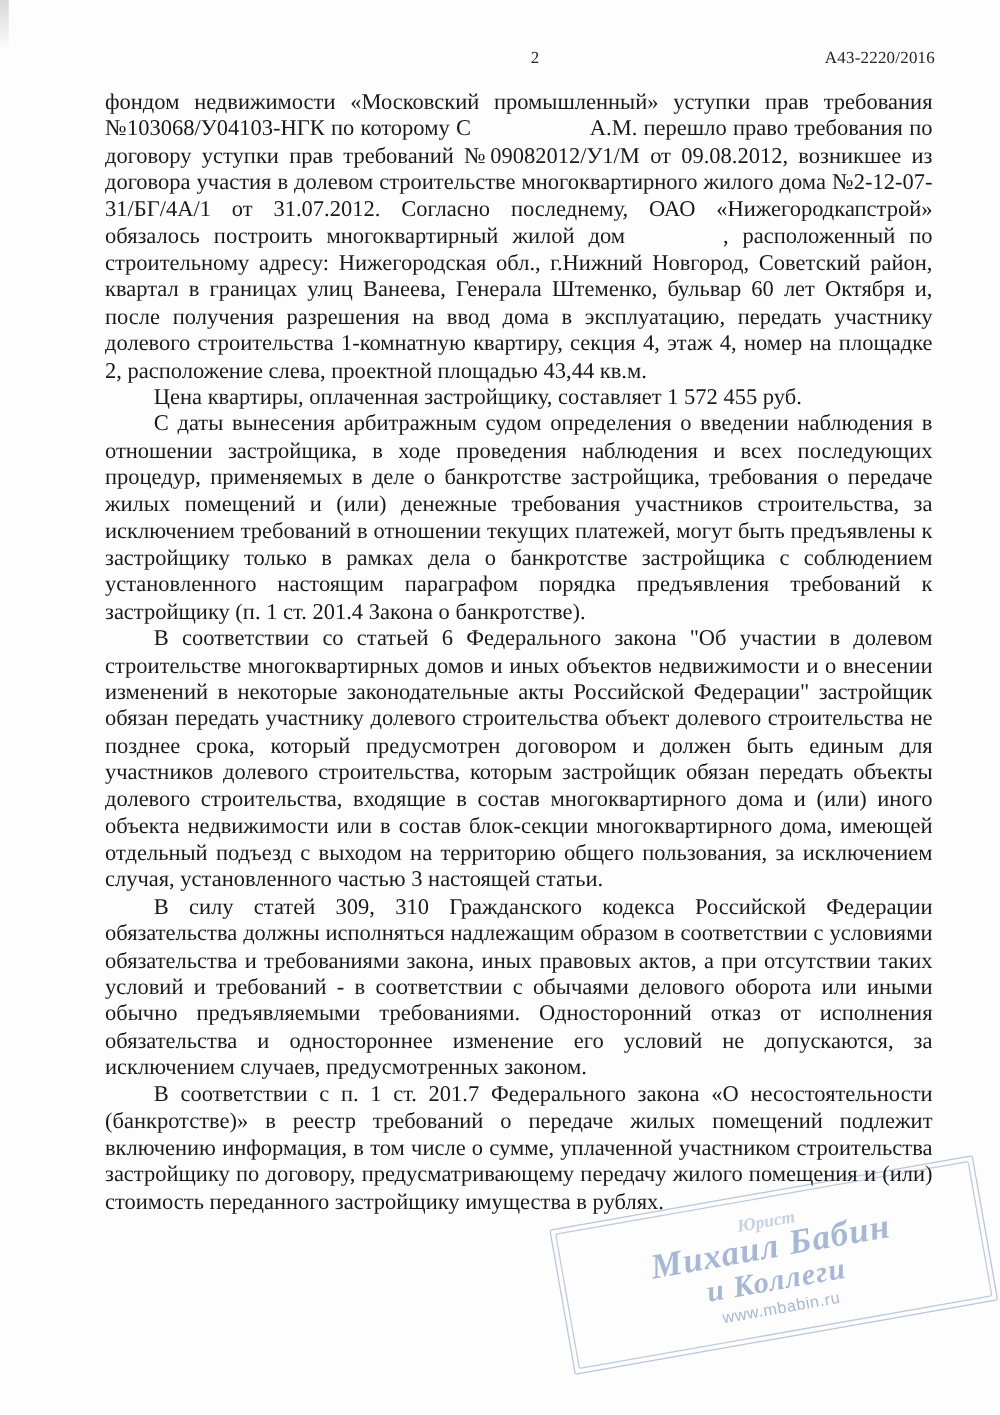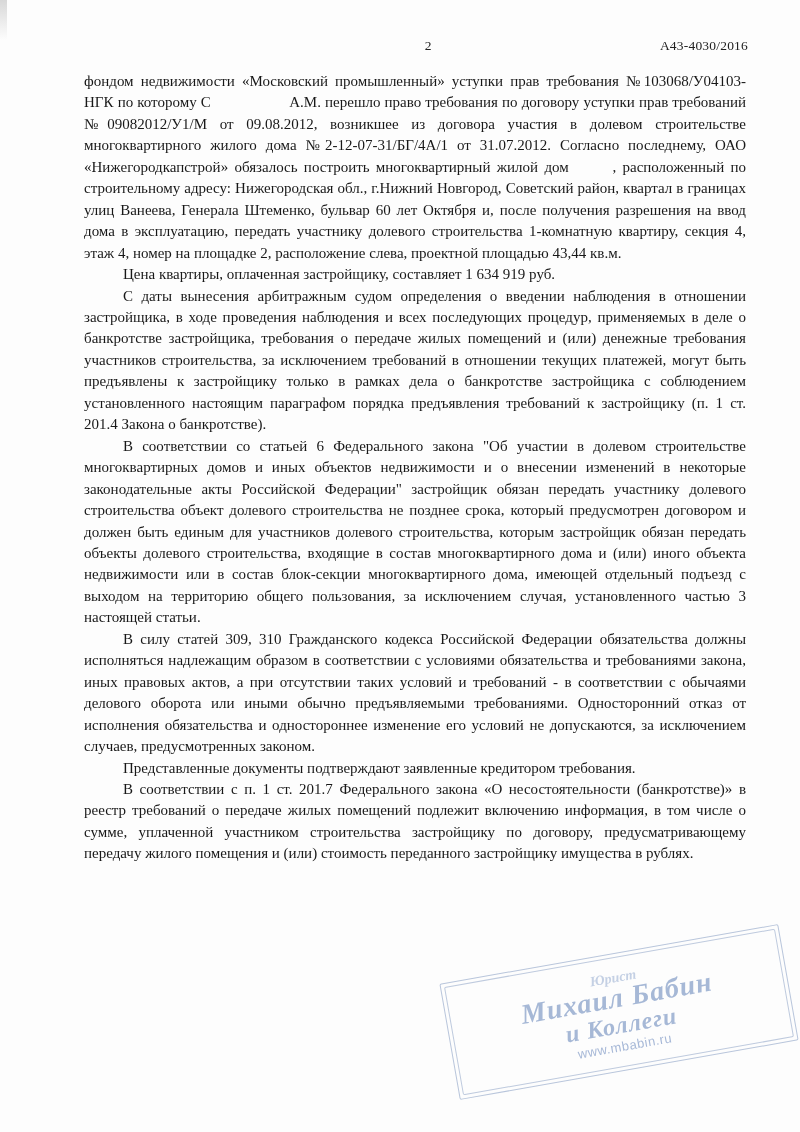--- a/index.html
+++ b/index.html
@@ -40,21 +40,21 @@
     right: 52px;
     top: 0;
     letter-spacing: .2px;
   }
   .body-text {
     position: absolute;
     left: 84px;
     top: 71px;
     width: 662px;
     z-index: 2;
-    font-size: 15px;
+    font-size: 18px;
     line-height: 21.45px;
     text-align: justify;
     color: #181818;
   }
   .body-text p {
     margin: 0;
     text-indent: 39px;
   }
   .body-text p:first-child {
     text-indent: 0;
@@ -116,34 +116,33 @@
 </style>
 </head>
 <body>
 
 <div class="page">
 
   <div class="scan-smudge"></div>
 
   <div class="header">
     <span class="page-num">2</span>
-    <span class="case-num">А43-4030/2016</span>
+    <span class="case-num">А43-2220/2016</span>
   </div>
 
   <div class="stamp">
     <div class="stamp-inner-border"></div>
     <div class="stamp-title">Юрист</div>
     <div class="stamp-name">Михаил Бабин</div>
     <div class="stamp-subtitle">и Коллеги</div>
     <div class="stamp-website">www.mbabin.ru</div>
   </div>
 
   <div class="body-text">
       <p>фондом недвижимости «Московский промышленный» уступки прав требования №103068/У04103-НГК по которому С&nbsp;&nbsp;&nbsp;&nbsp;&nbsp;&nbsp;&nbsp;&nbsp;&nbsp;&nbsp;&nbsp;&nbsp;&nbsp;&nbsp;&nbsp;&nbsp;&nbsp;&nbsp; А.М. перешло право требования по договору уступки прав требований №09082012/У1/М от 09.08.2012, возникшее из договора участия в долевом строительстве многоквартирного жилого дома №2-12-07-31/БГ/4А/1 от 31.07.2012. Согласно последнему, ОАО «Нижегородкапстрой» обязалось построить многоквартирный жилой дом&nbsp;&nbsp;&nbsp;&nbsp;&nbsp;&nbsp;&nbsp;, расположенный по строительному адресу: Нижегородская обл., г.Нижний Новгород, Советский район, квартал в границах улиц Ванеева, Генерала Штеменко, бульвар 60 лет Октября и, после получения разрешения на ввод дома в эксплуатацию, передать участнику долевого строительства 1-комнатную квартиру, секция 4, этаж 4, номер на площадке 2, расположение слева, проектной площадью 43,44 кв.м.</p>
-      <p>Цена квартиры, оплаченная застройщику, составляет 1 634 919 руб.</p>
+      <p>Цена квартиры, оплаченная застройщику, составляет 1 572 455 руб.</p>
       <p>С даты вынесения арбитражным судом определения о введении наблюдения в отношении застройщика, в ходе проведения наблюдения и всех последующих процедур, применяемых в деле о банкротстве застройщика, требования о передаче жилых помещений и (или) денежные требования участников строительства, за исключением требований в отношении текущих платежей, могут быть предъявлены к застройщику только в рамках дела о банкротстве застройщика с соблюдением установленного настоящим параграфом порядка предъявления требований к застройщику (п. 1 ст. 201.4 Закона о банкротстве).</p>
       <p>В соответствии со статьей 6 Федерального закона "Об участии в долевом строительстве многоквартирных домов и иных объектов недвижимости и о внесении изменений в некоторые законодательные акты Российской Федерации" застройщик обязан передать участнику долевого строительства объект долевого строительства не позднее срока, который предусмотрен договором и должен быть единым для участников долевого строительства, которым застройщик обязан передать объекты долевого строительства, входящие в состав многоквартирного дома и (или) иного объекта недвижимости или в состав блок-секции многоквартирного дома, имеющей отдельный подъезд с выходом на территорию общего пользования, за исключением случая, установленного частью 3 настоящей статьи.</p>
       <p>В силу статей 309, 310 Гражданского кодекса Российской Федерации обязательства должны исполняться надлежащим образом в соответствии с условиями обязательства и требованиями закона, иных правовых актов, а при отсутствии таких условий и требований - в соответствии с обычаями делового оборота или иными обычно предъявляемыми требованиями. Односторонний отказ от исполнения обязательства и одностороннее изменение его условий не допускаются, за исключением случаев, предусмотренных законом.</p>
-      <p>Представленные документы подтверждают заявленные кредитором требования.</p>
       <p>В соответствии с п. 1 ст. 201.7 Федерального закона «О несостоятельности (банкротстве)» в реестр требований о передаче жилых помещений подлежит включению информация, в том числе о сумме, уплаченной участником строительства застройщику по договору, предусматривающему передачу жилого помещения и (или) стоимость переданного застройщику имущества в рублях.</p>
     </div>
 
 </div>
 
 </body></html>

